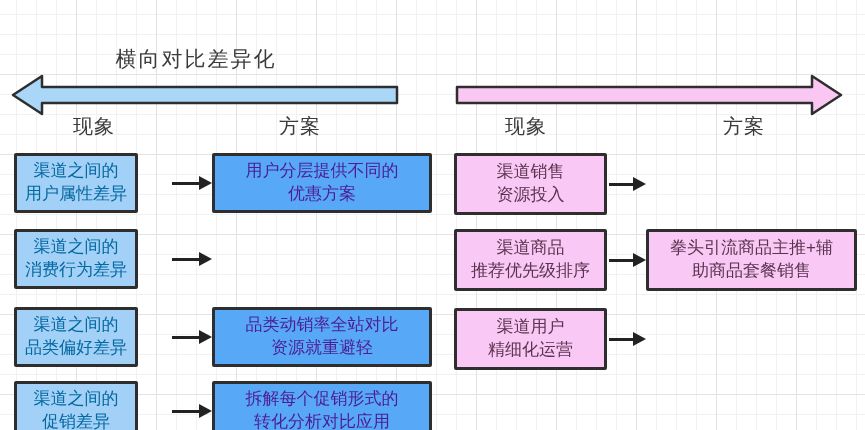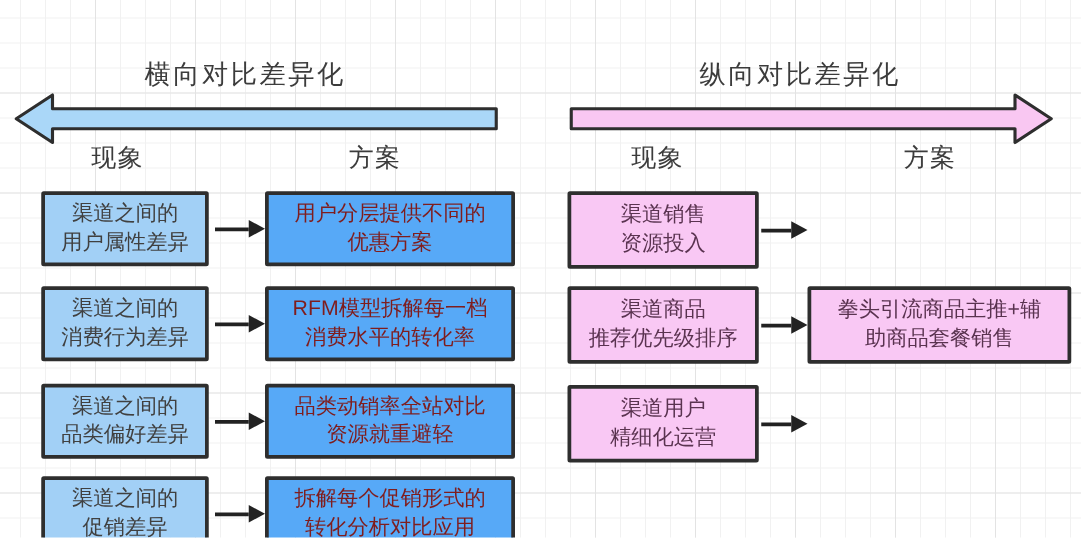--- a/index.html
+++ b/index.html
@@ -46,22 +46,22 @@
   .sec-v .row{height:62px;}
 
   .node{
     position:absolute;top:0;height:100%;
     border:3px solid #2e2e2e;border-radius:2px;
     box-sizing:border-box;
     display:flex;align-items:center;justify-content:center;
     text-align:center;white-space:pre-line;
     font-size:17px;line-height:1.35;
   }
-  .sec-h .node.ph{left:33px;width:134px;color:#404040;}
-  .sec-h .node.so{left:212px;width:200px;color:#7f1d1d;}
+  .sec-h .node.ph{left:14px;width:124px;color:#0369a1;}
+  .sec-h .node.so{left:212px;width:220px;color:#4c1d95;}
   .sec-v .node.ph{left:22px;width:153px;color:#5a3350;}
   .sec-v .node.so{left:214px;width:211px;color:#5a3350;}
 
   .connector{
     position:absolute;top:50%;margin-top:-1.5px;height:3px;
     background:#222222;
   }
   .sec-h .connector{left:172px;width:27px;}
   .sec-v .connector{left:177px;width:24px;}
   .connector::after{
@@ -92,43 +92,40 @@
 用户属性差异</div>
       <div class="connector"></div>
       <div class="node so" style="background: rgb(87, 169, 247);">用户分层提供不同的
 优惠方案</div>
     </div>
 
     <div class="row" style="top:198px">
       <div class="node ph" style="background: rgb(162, 208, 246);">渠道之间的
 消费行为差异</div>
       <div class="connector"></div>
-      <div class="node so" style="background: rgb(87, 169, 247);">RFM模型拆解每一档
-消费水平的转化率</div>
     </div>
 
     <div class="row" style="top:276px">
       <div class="node ph" style="background: rgb(162, 208, 246);">渠道之间的
 品类偏好差异</div>
       <div class="connector"></div>
       <div class="node so" style="background: rgb(87, 169, 247);">品类动销率全站对比
 资源就重避轻</div>
     </div>
 
     <div class="row" style="top:350px">
       <div class="node ph" style="background: rgb(162, 208, 246);">渠道之间的
 促销差异</div>
       <div class="connector"></div>
       <div class="node so" style="background: rgb(87, 169, 247);">拆解每个促销形式的
 转化分析对比应用</div>
     </div>
   </section>
 
   <section class="sec sec-v">
-    <div class="sec-title">纵向对比差异化</div>
 
     <svg class="banner" viewBox="0 0 390 44">
       <polygon points="3,14 358,14 358,3 387,22 358,41 358,30 3,30" stroke="#2e2e2e" stroke-width="2.5" stroke-linejoin="round" fill="#f9c7f2"></polygon>
     </svg>
 
     <div class="col-label ph-lbl">现象</div>
     <div class="col-label so-lbl">方案</div>
 
     <div class="row" style="top:122px">
       <div class="node ph" style="background: rgb(249, 200, 244);">渠道销售

